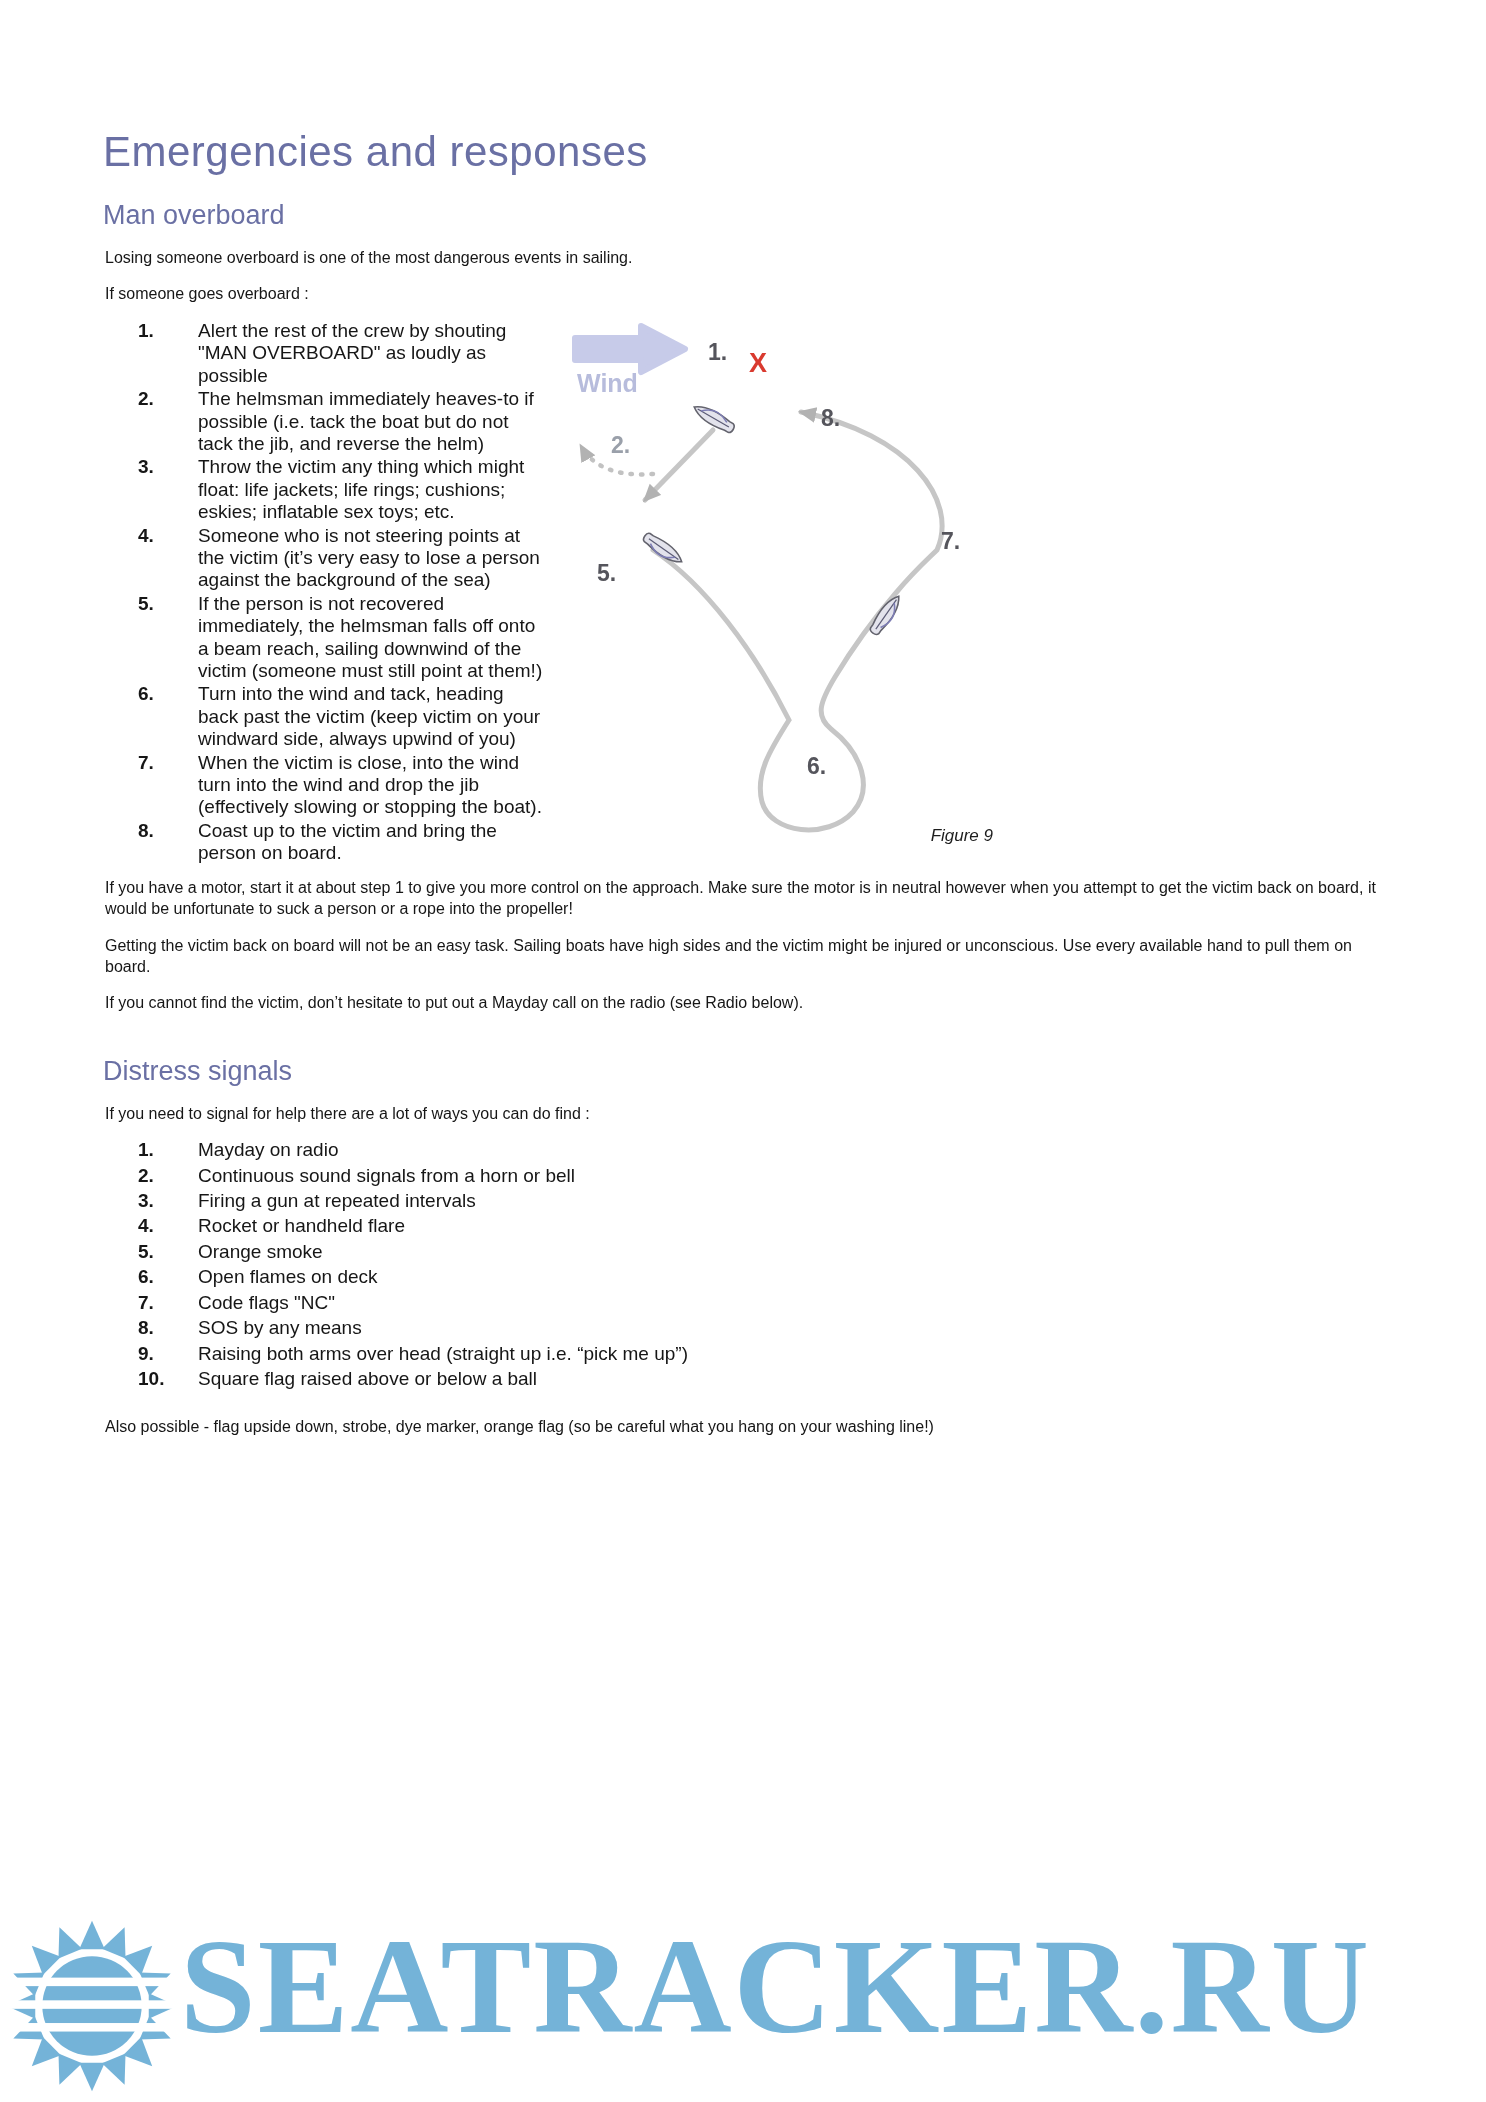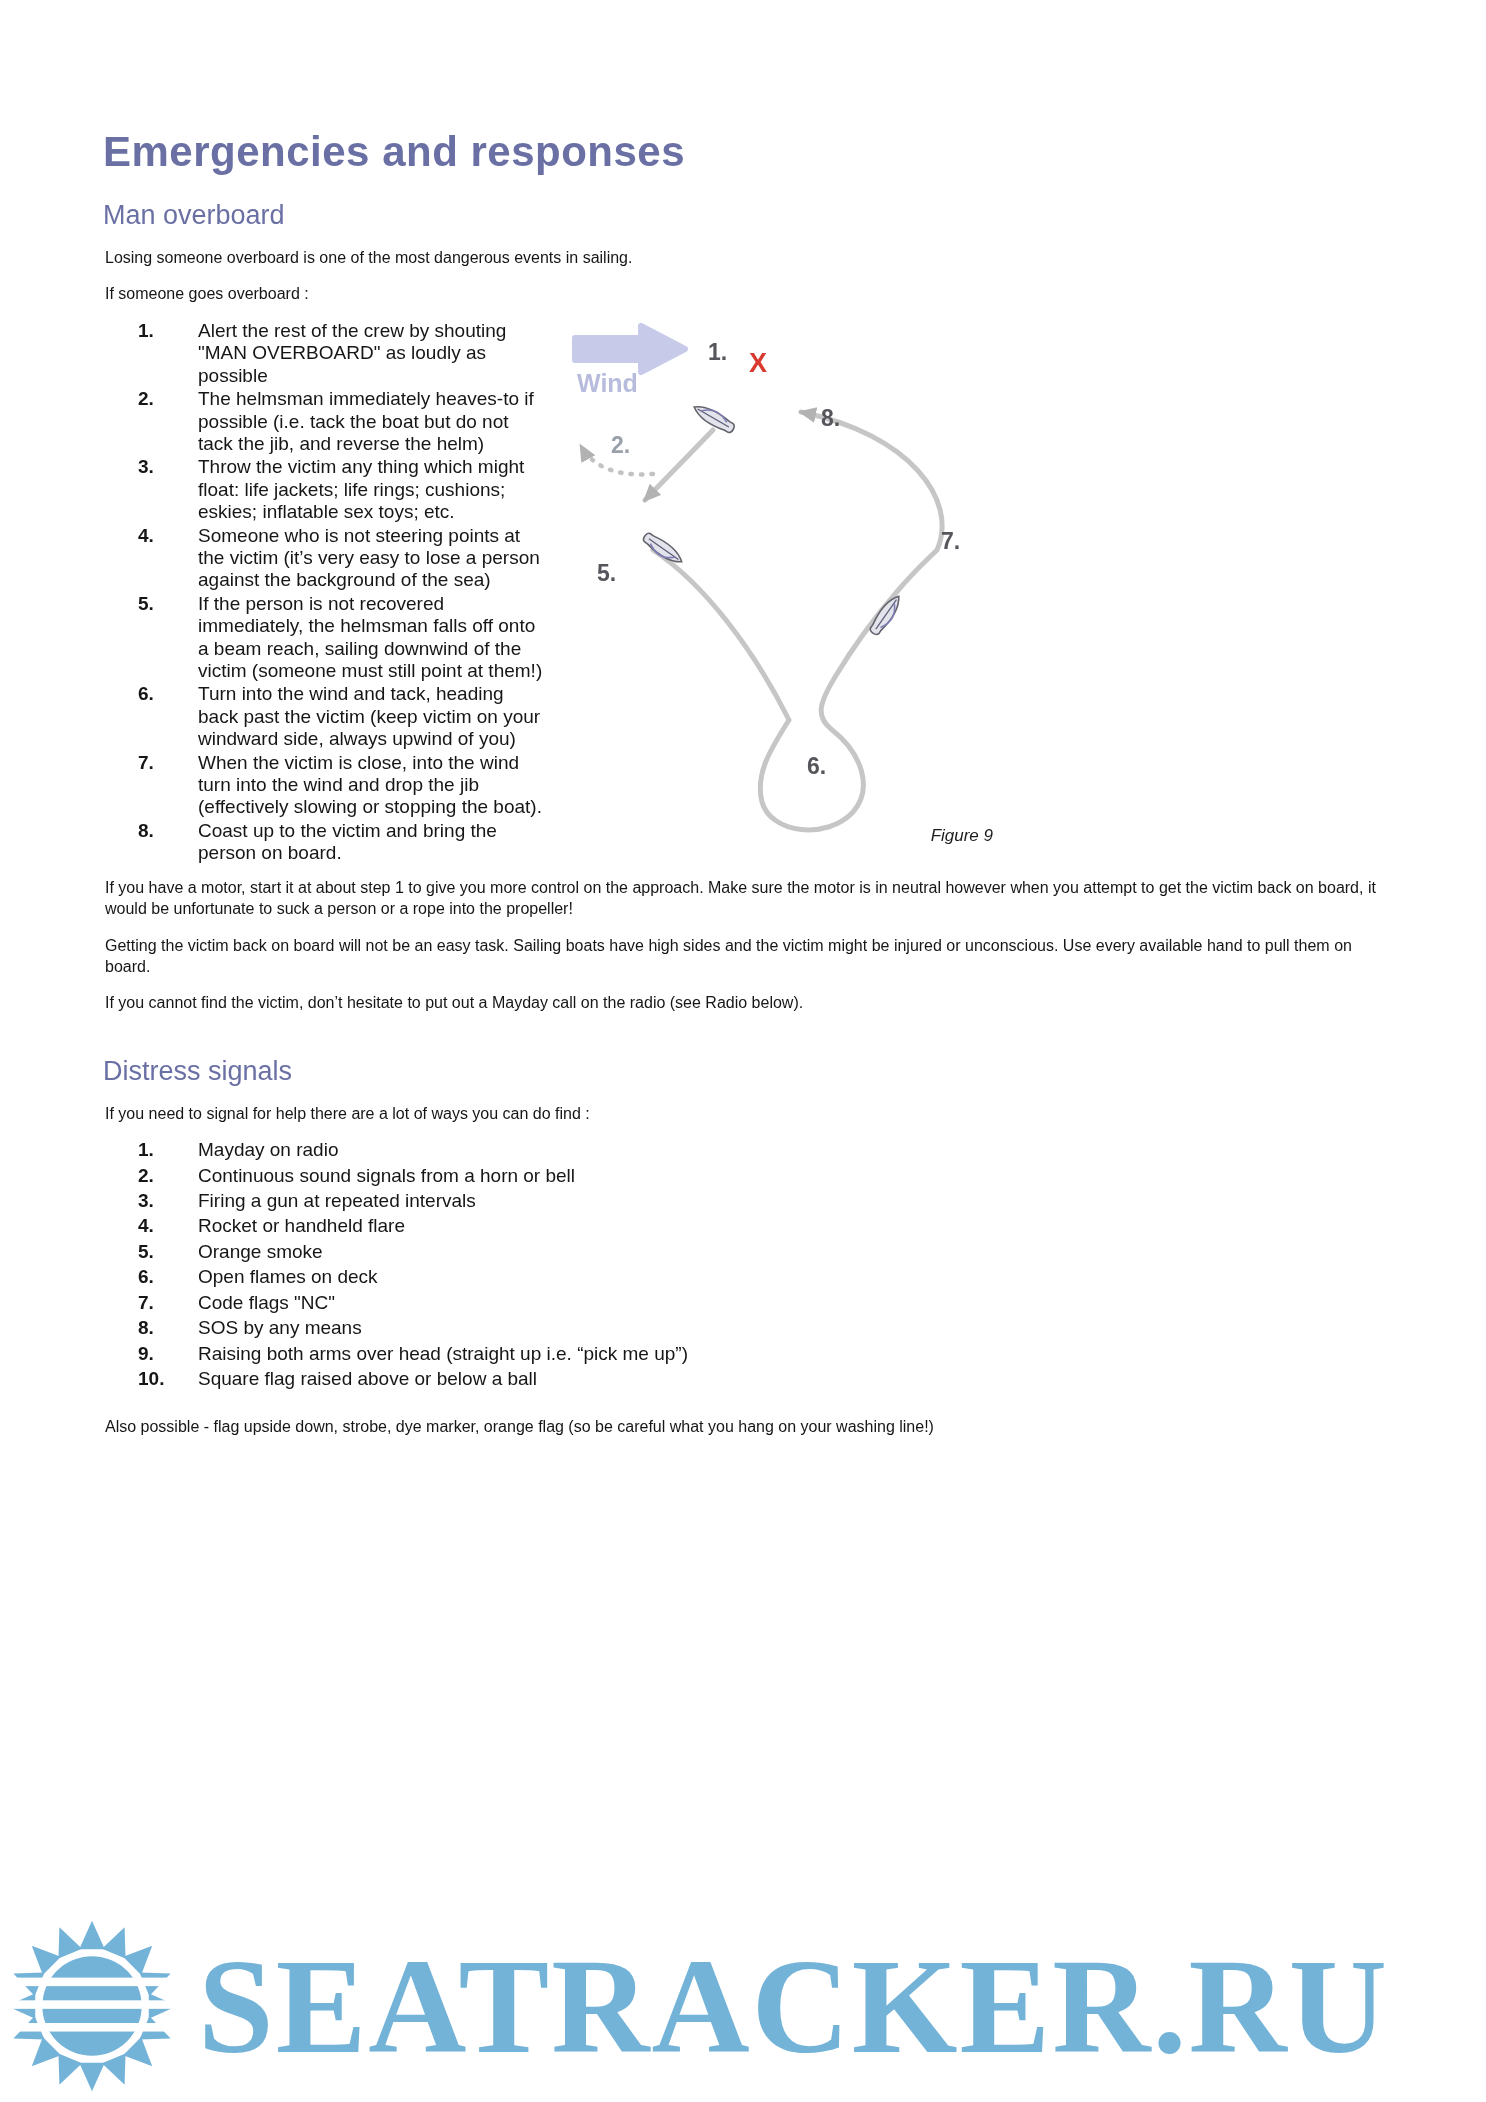--- a/index.html
+++ b/index.html
@@ -7,21 +7,21 @@
   .page {
     position:relative;
     width:1486px; height:2102px;
     background:#ffffff;
     font-family:"Liberation Sans", sans-serif;
     color:#161616;
     overflow:hidden;
   }
   .content { padding:128px 100px 0 103px; }
   h1.doc-title {
-    font-size:42px; font-weight:bold; color:#6a70a4;
+    font-size:42px; font-weight:normal; color:#6a70a4;
     margin-bottom:24px; letter-spacing:0.5px;
   }
   h2.sec-heading {
     font-size:27px; font-weight:normal; color:#6a70a4;
     margin:0 0 16px 0;
   }
   h2.sec-gap { margin-top:42px; clear:both; }
   p.body-text { font-size:16px; line-height:1.34; margin:0 0 15px 2px; }
   p.mt { margin-top:12px; }
 
@@ -43,21 +43,21 @@
   ol.steps .txt { display:block;margin-left:24px; }
 
   
   .windtxt { font:bold 25px "Liberation Sans",sans-serif; fill:#b7bcdc; }
   .xmark   { font:bold 27px "Liberation Sans",sans-serif; fill:#d93a2f; }
   .figlbl  { font:bold 23px "Liberation Sans",sans-serif; fill:#55555c; }
   .figlbl-light { fill:#9aa0aa; }
 
   .footer-logo {
     position:absolute; left:4px; bottom:8px;
-    display:flex; align-items:center; gap:18px;
+    display:flex; gap:0;
   }
   .logo-text {
     font-family:"Liberation Serif", serif;
     font-weight:bold; font-size:136px; line-height:1;
     color:#74b3d8; letter-spacing:2px; white-space:nowrap;
   }
 </style>
 </head>
 <body>
 

